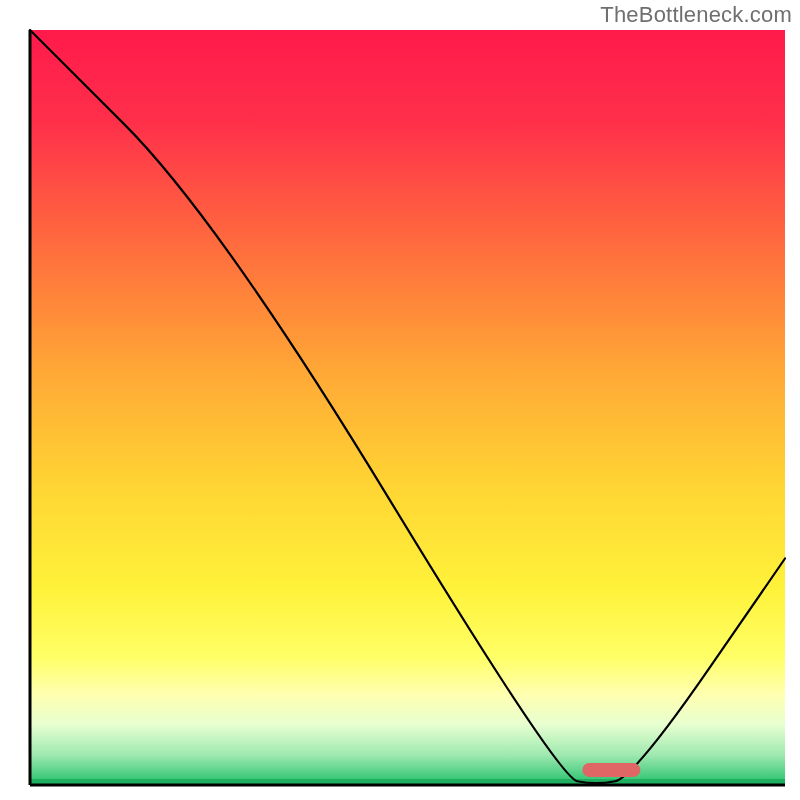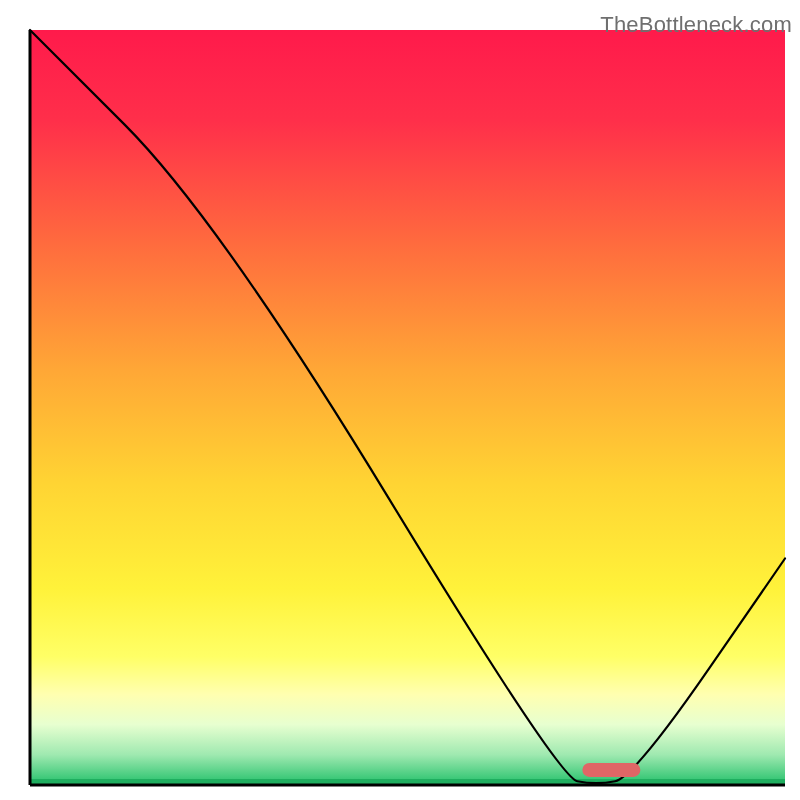--- a/index.html
+++ b/index.html
@@ -10,21 +10,21 @@
     background: #ffffff;
     font-family: Arial, Helvetica, sans-serif;
   }
   .container {
     position: relative;
     width: 800px;
     height: 800px;
   }
   .watermark {
     position: absolute;
-    top: 12px;
+    top: 2px;
     right: 8px;
     color: #6f6f6f;
     font-size: 22px;
     font-weight: 500;
     letter-spacing: 0.2px;
     z-index: 30;
   }
   svg {
     position: absolute;
     top: 0;

